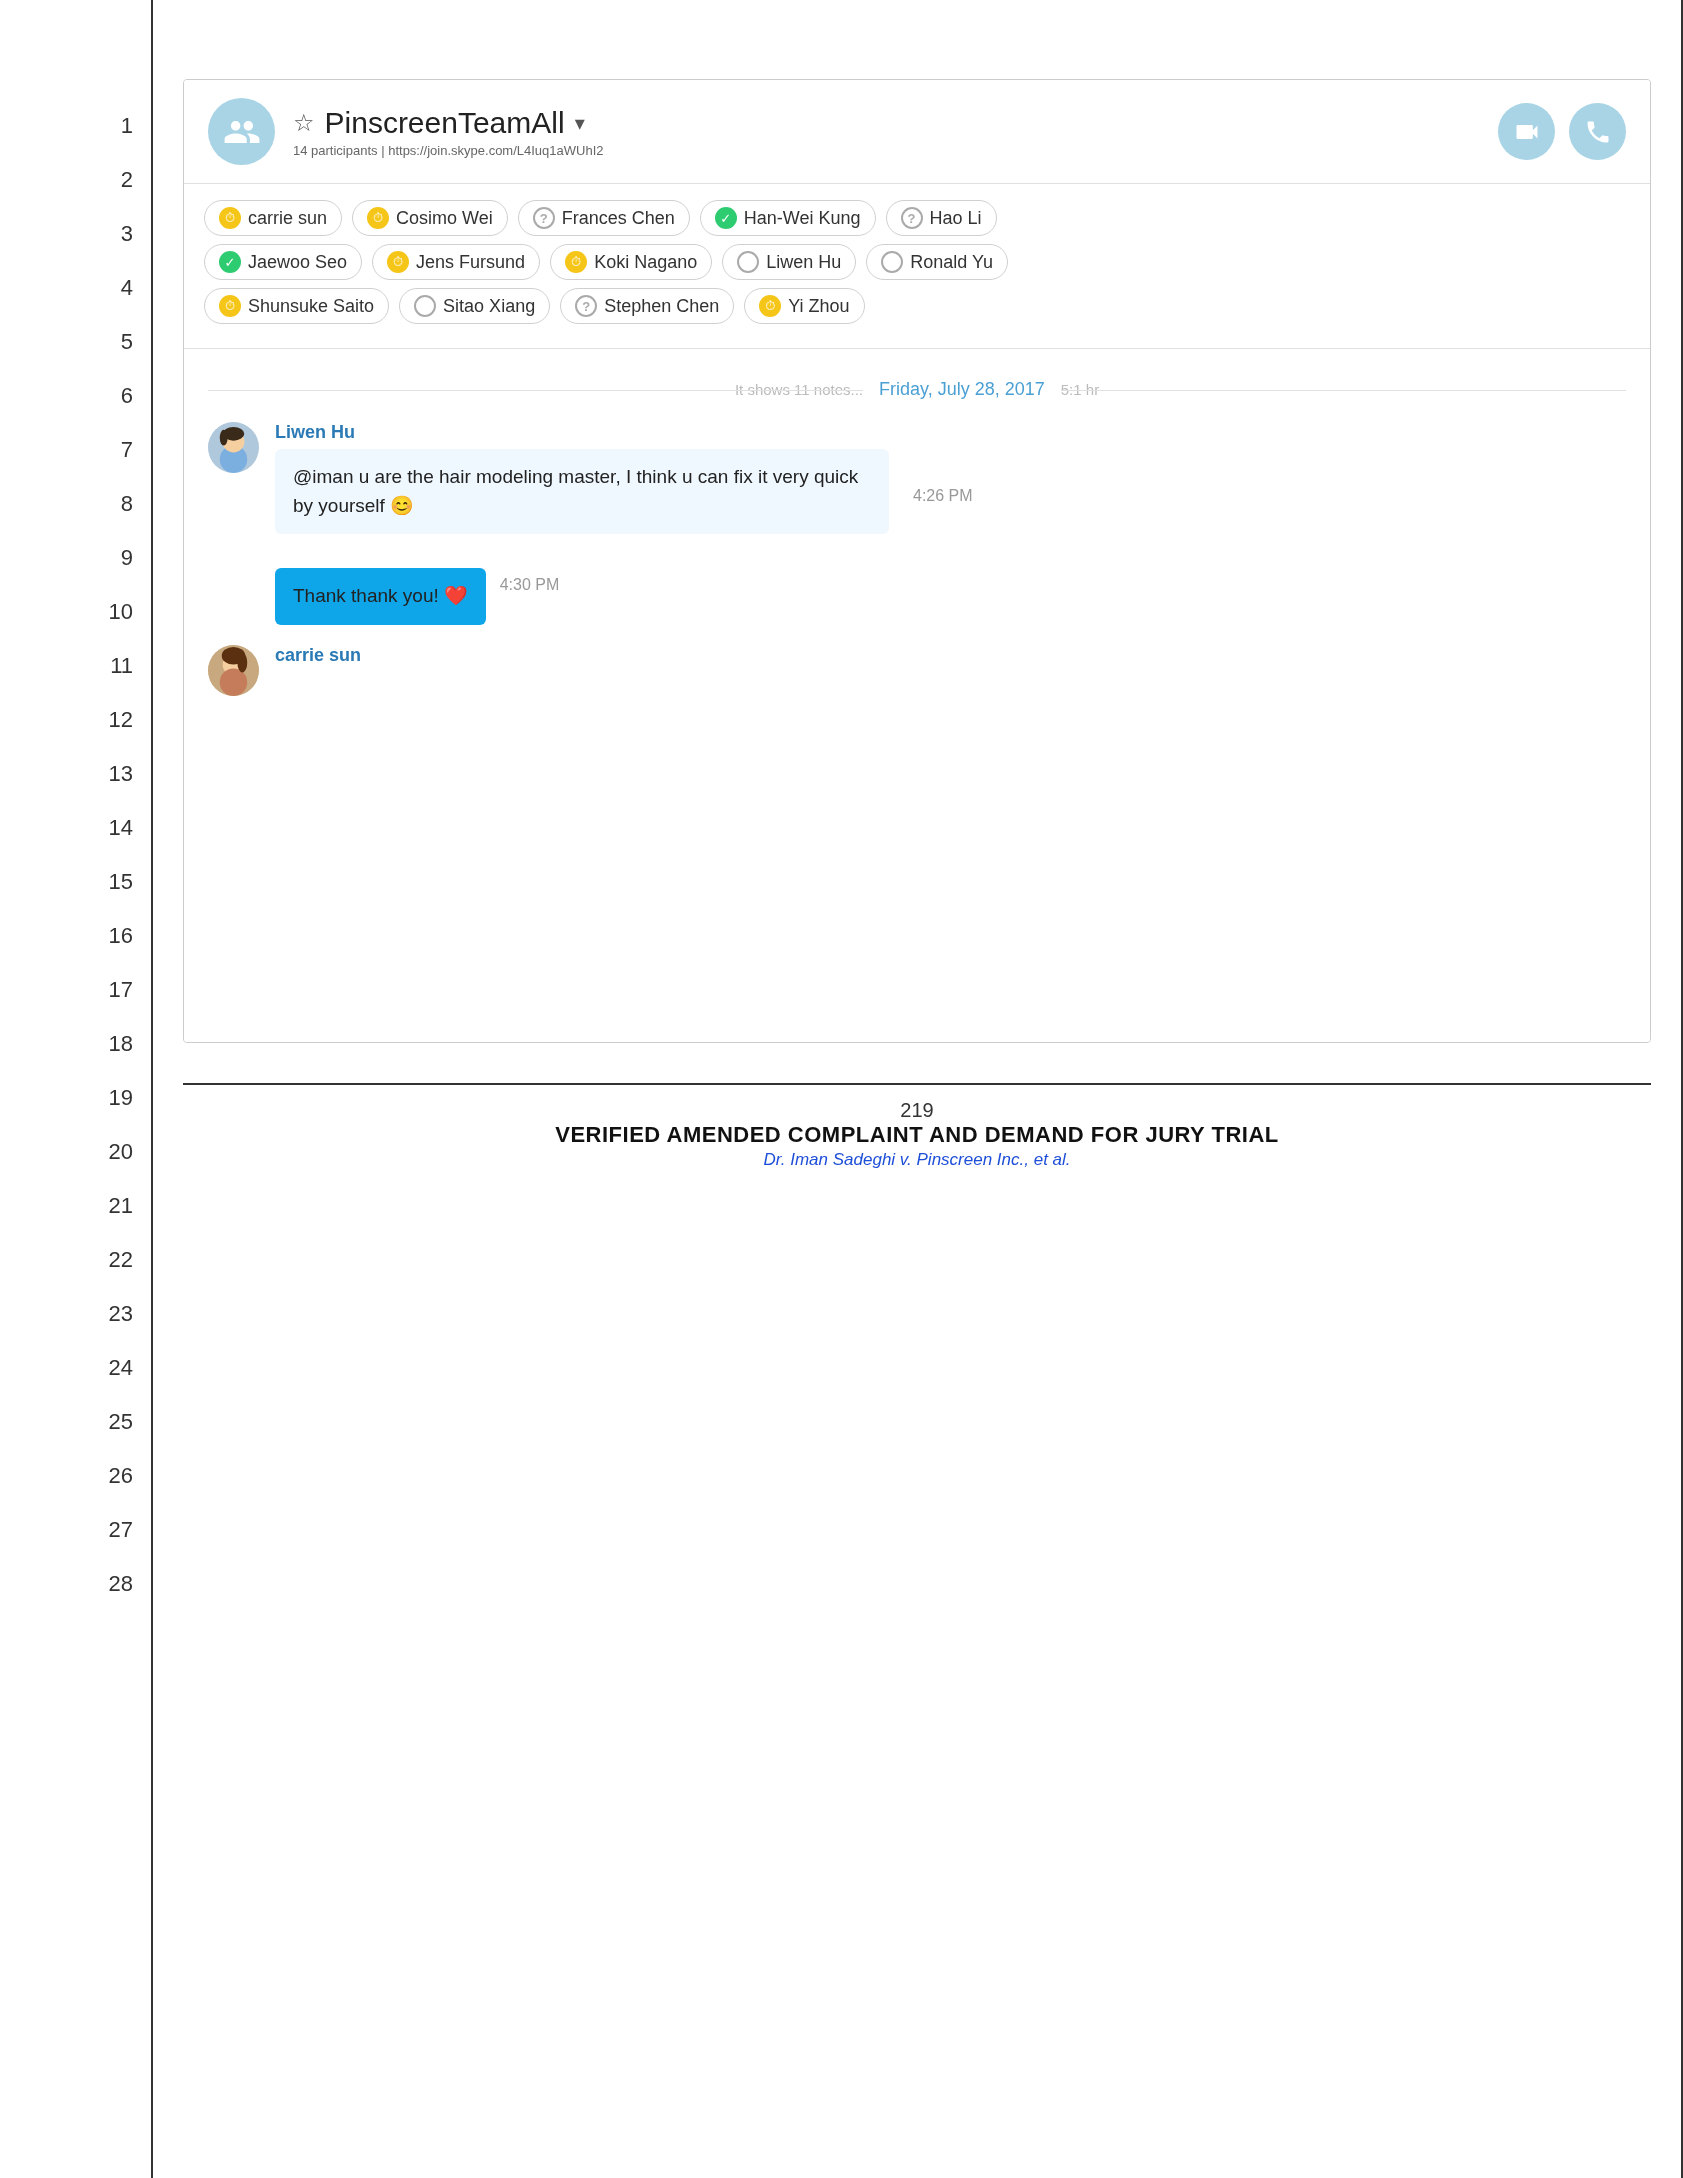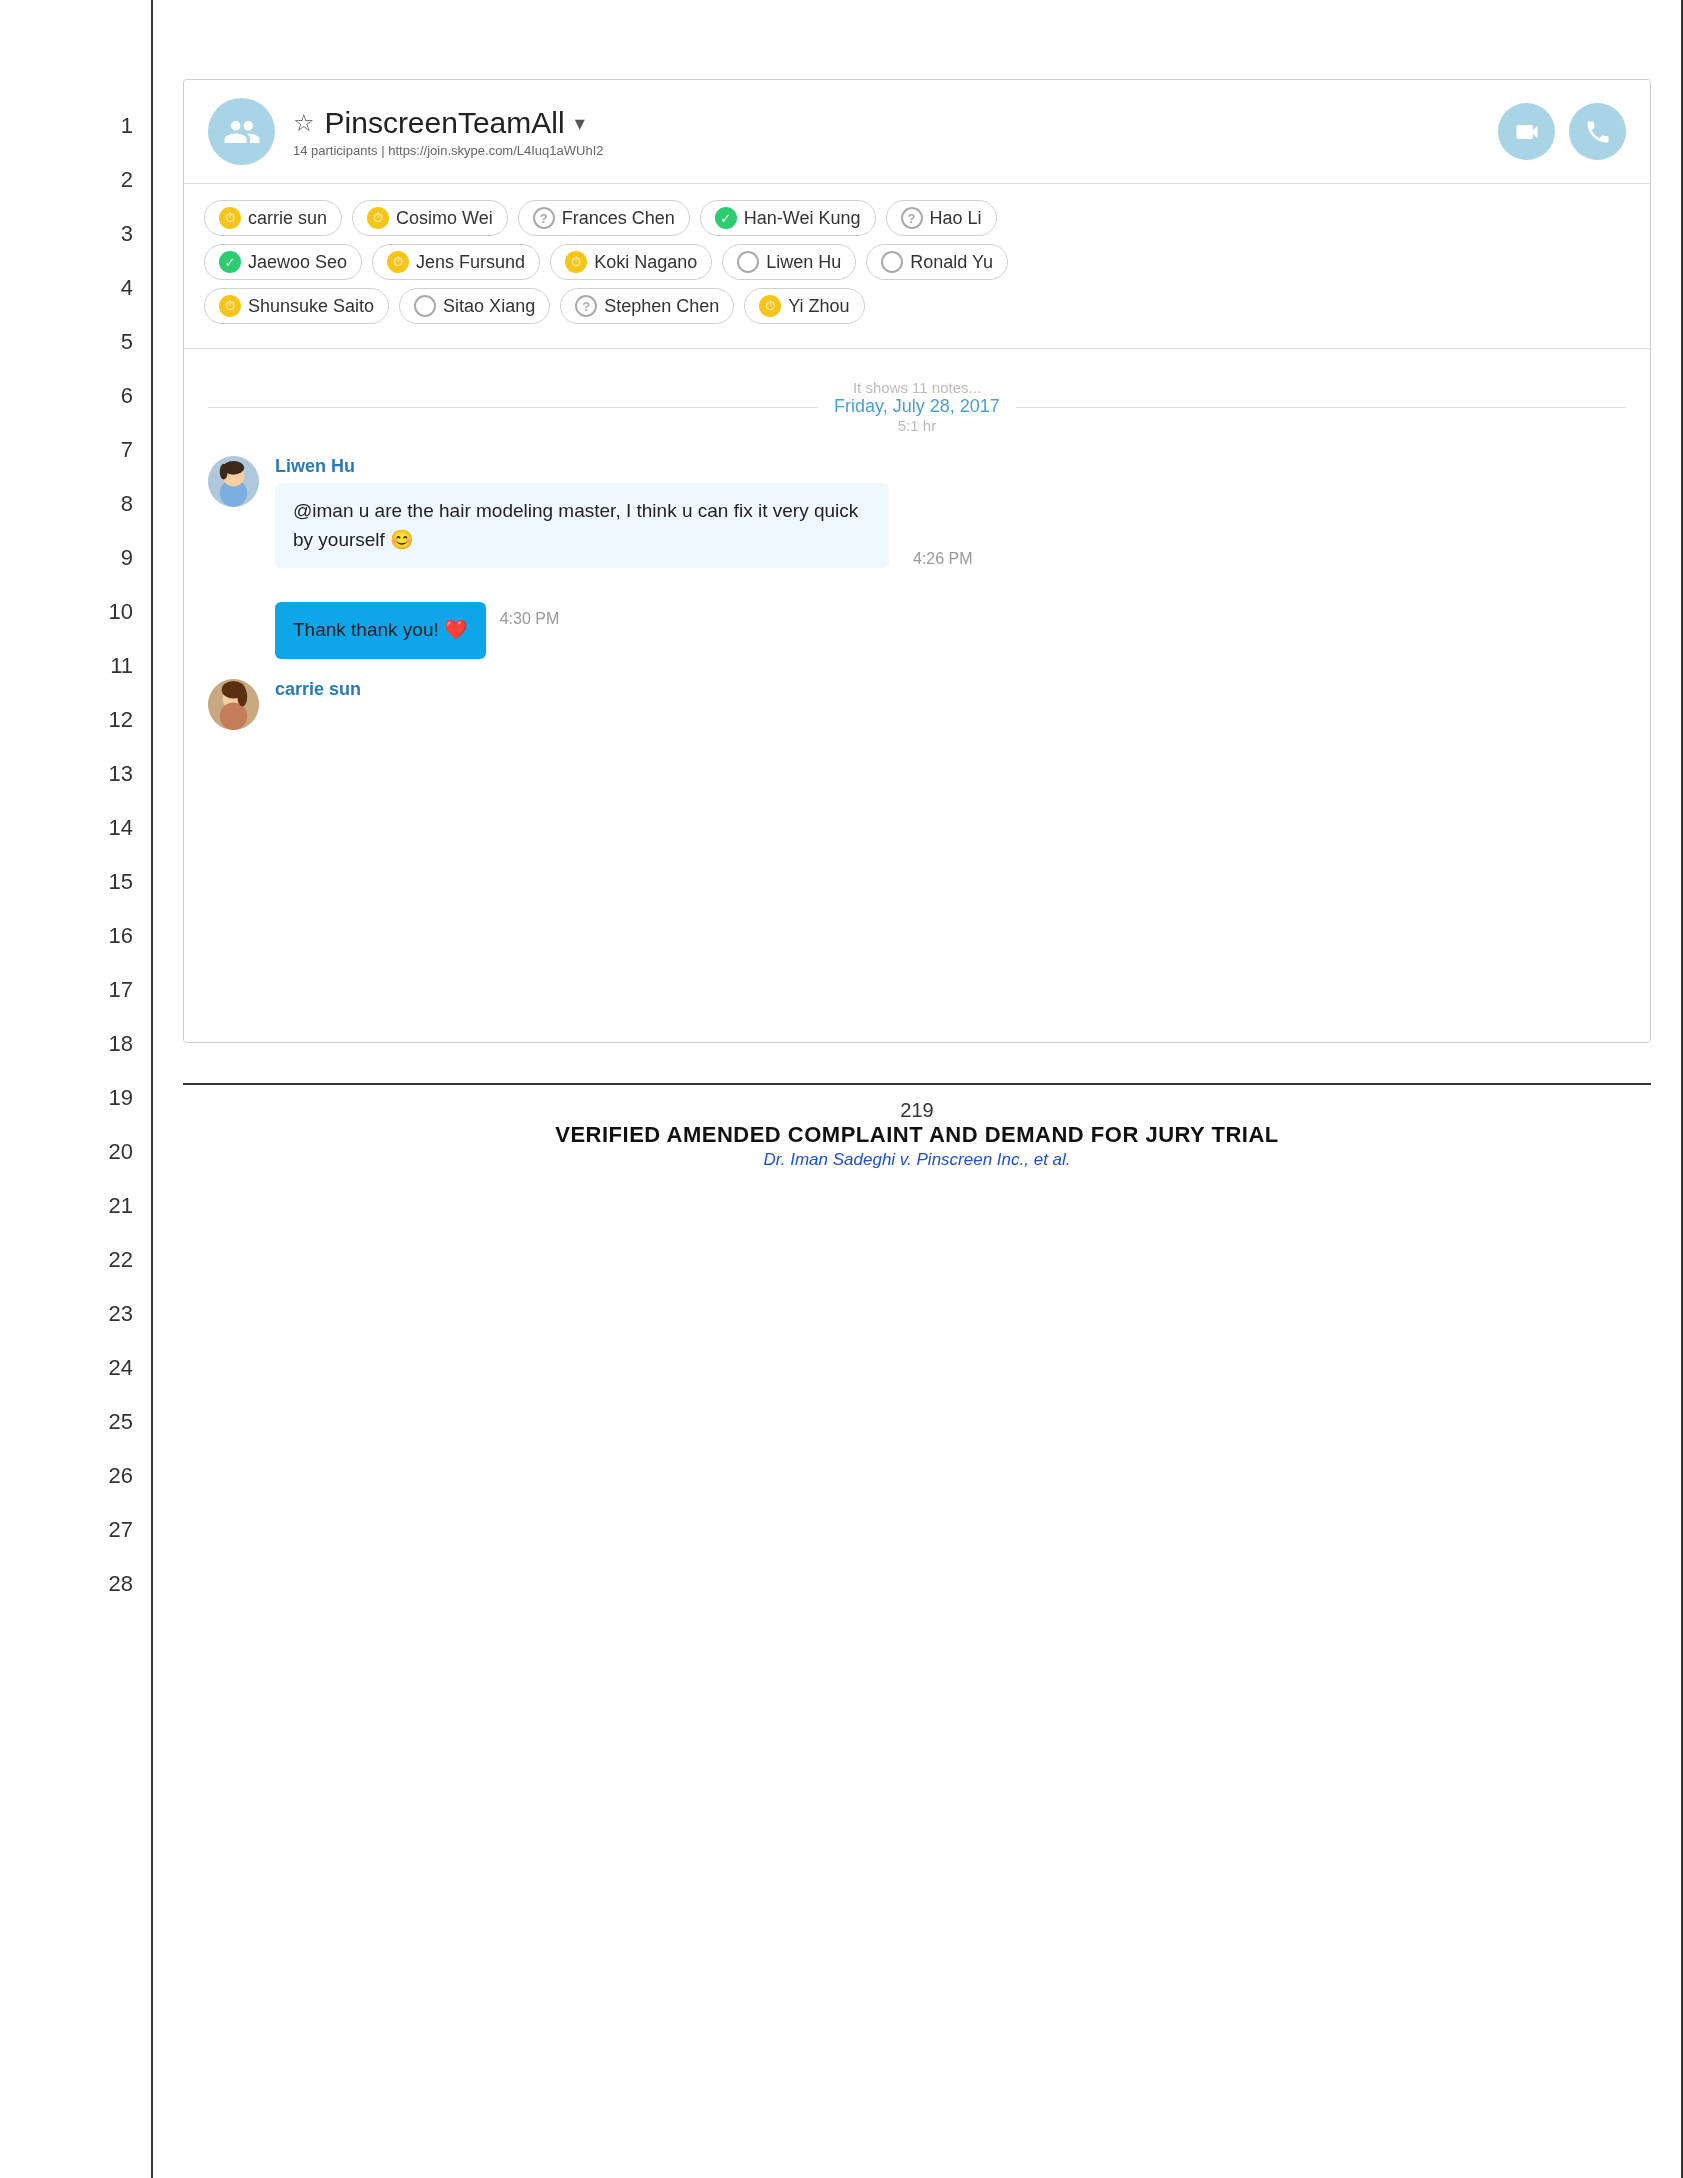--- a/index.html
+++ b/index.html
@@ -159,21 +159,20 @@
       background: #fff;
       padding: 20px 24px;
       min-height: 693px;
     }
     .date-divider {
       display: flex;
       align-items: center;
       justify-content: center;
       margin: 10px 0 22px 0;
       position: relative;
-      flex-direction: column;
     }
     .date-divider-text {
       font-size: 18px;
       color: #4a9fd4;
       background: #fff;
       padding: 0 16px;
       position: relative;
       z-index: 1;
     }
     .date-divider::before {
@@ -243,21 +242,21 @@
     .message-time {
       font-size: 16px;
       color: #999;
       margin-left: 14px;
       white-space: nowrap;
       padding-top: 8px;
     }
 
     .message-row {
       display: flex;
-      align-items: flex-end;
+      align-items: center;
       gap: 10px;
       margin-bottom: 12px;
     }
     .indented-messages {
       margin-left: 67px;
     }
     .indented-message-row {
       display: flex;
       align-items: flex-start;
       margin-bottom: 14px;

